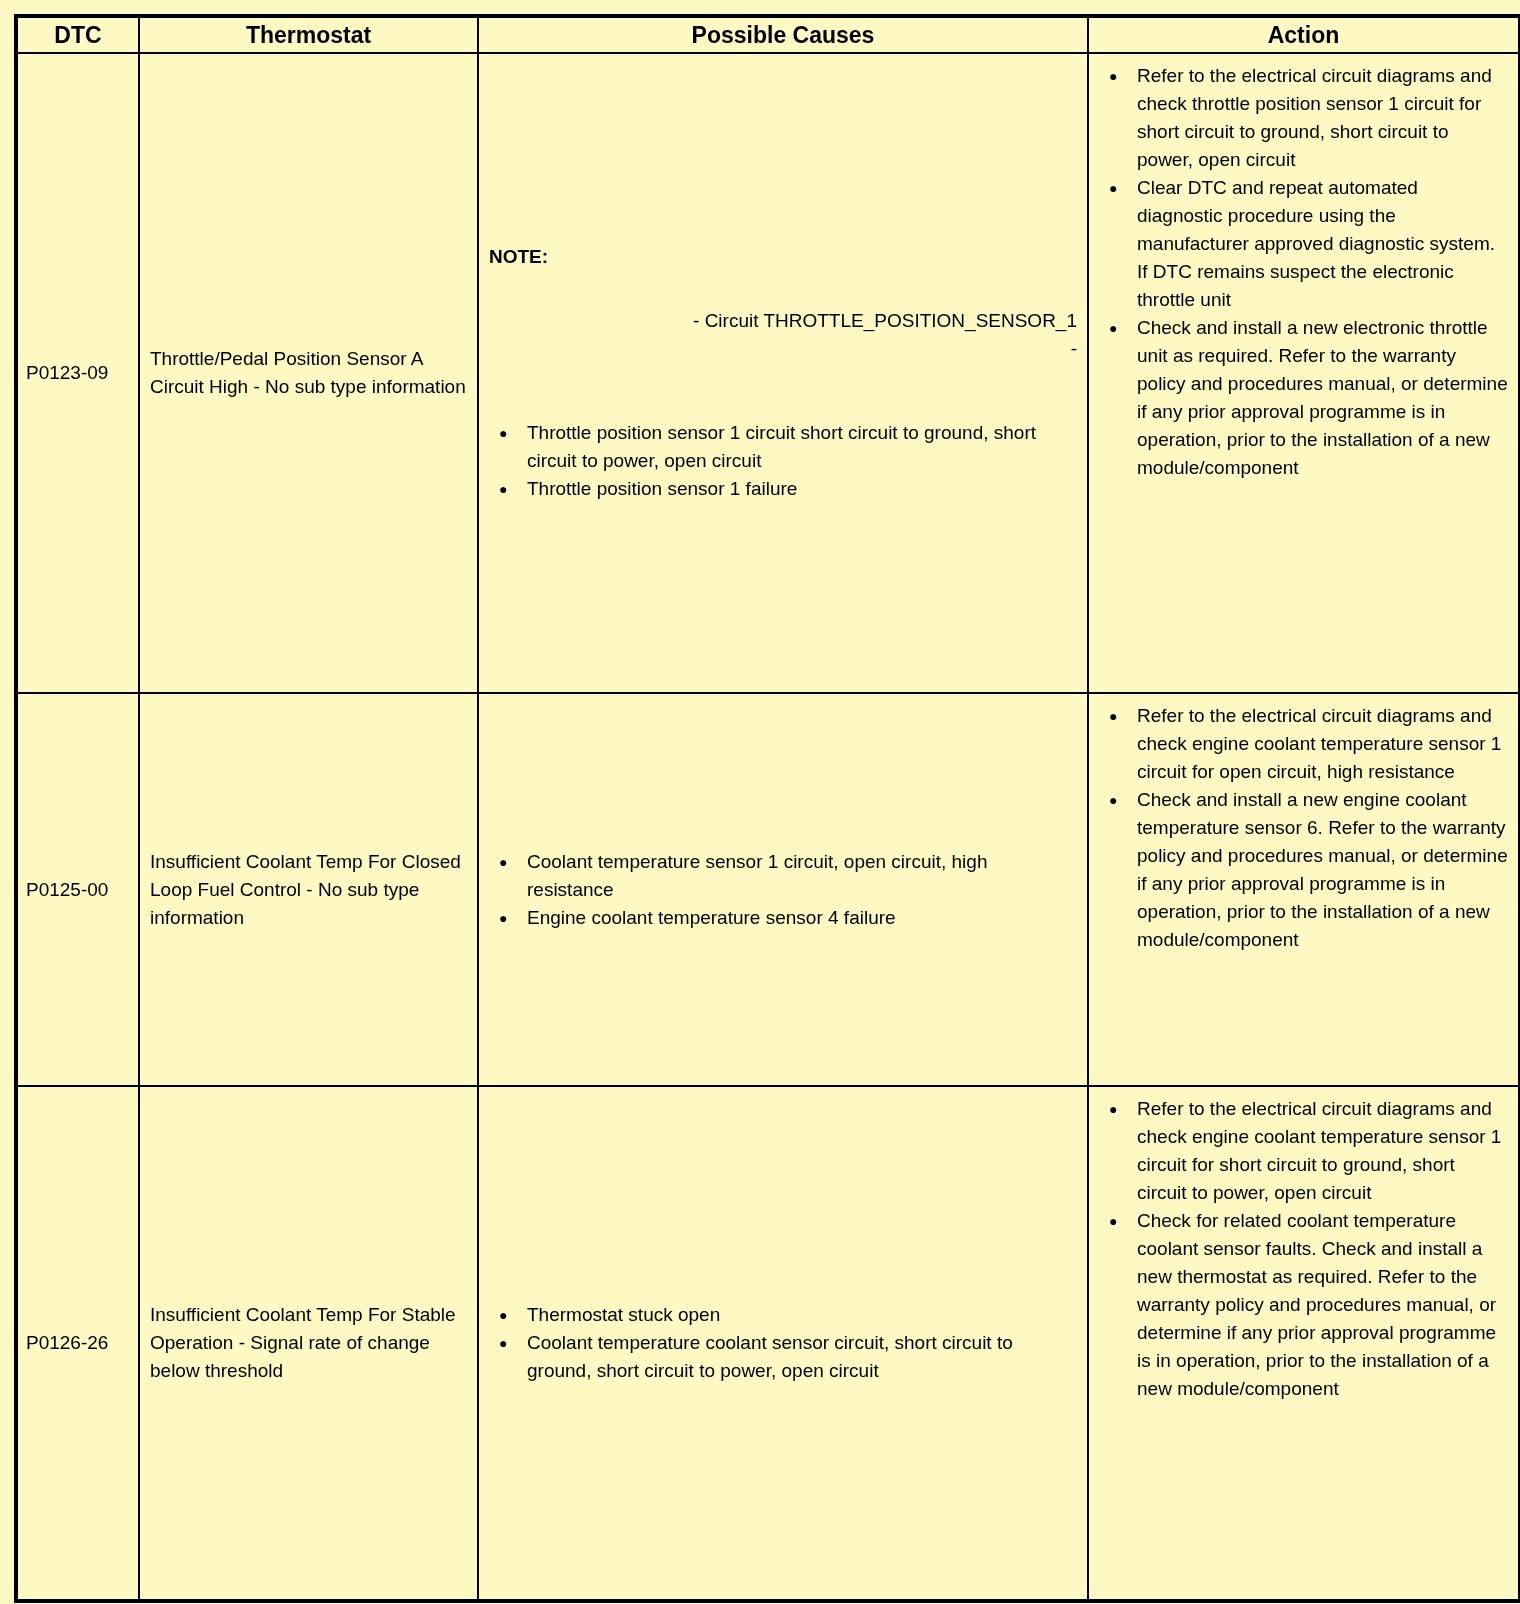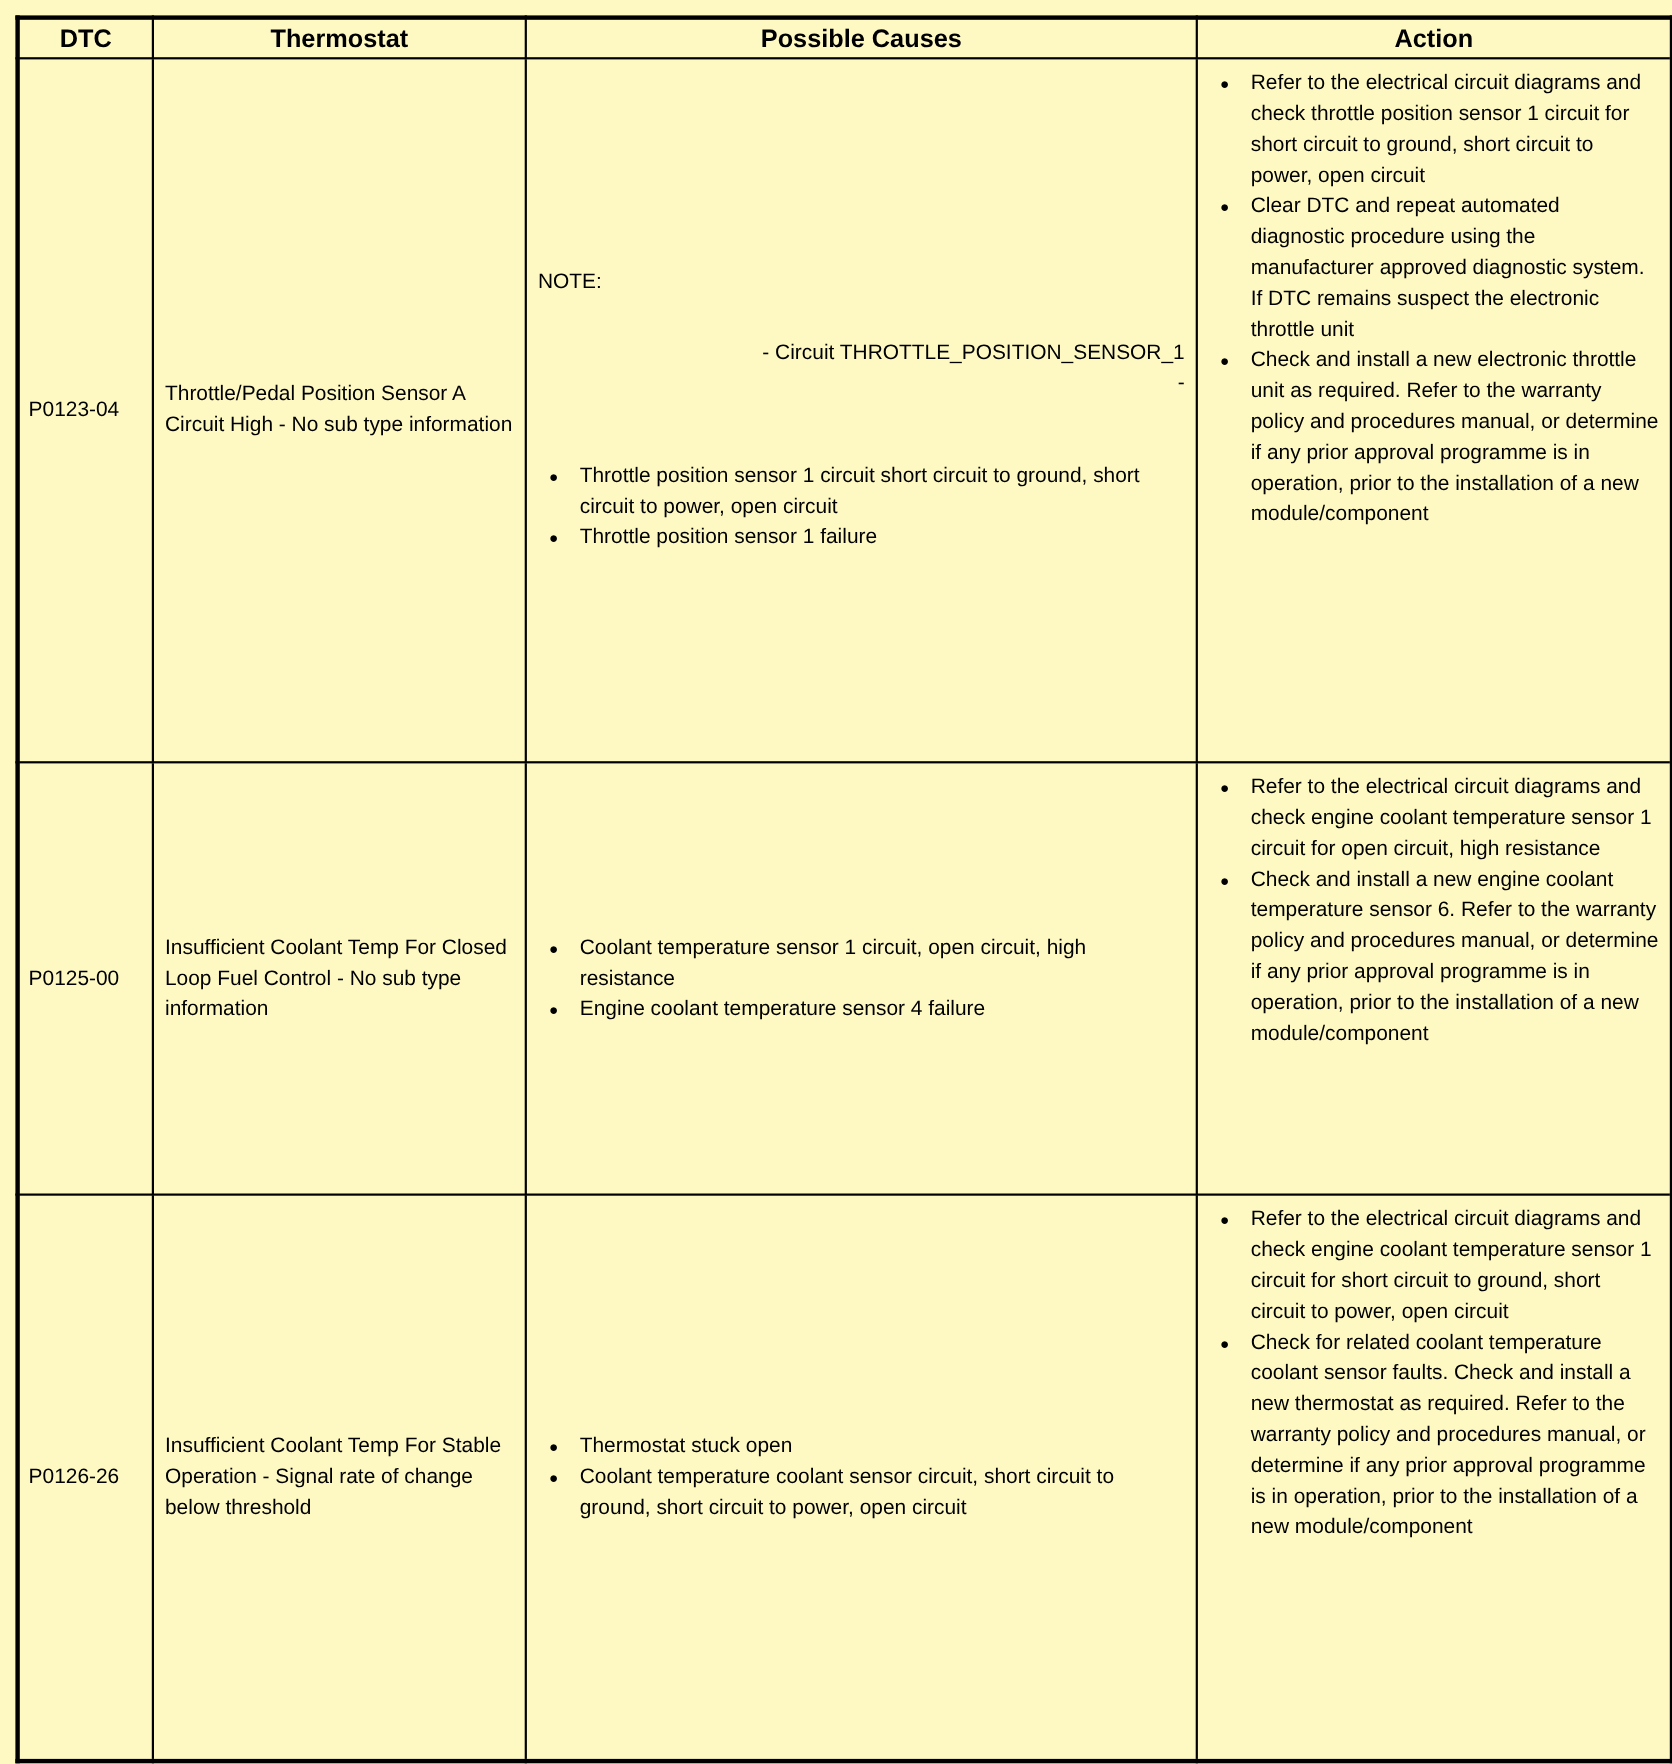--- a/index.html
+++ b/index.html
@@ -70,21 +70,21 @@
     position: absolute;
     left: -28px;
     top: 0;
     font-size: 14px;
     line-height: 28px;
   }
   .note-block {
     margin-bottom: 56px;
   }
   .note-label {
-    font-weight: normal;
+    font-weight: bold;
     margin-bottom: 36px;
   }
   .note-line {
     padding-left: 66px;
     text-align: right;
   }
 </style>
 </head>
 <body>
 
@@ -101,21 +101,21 @@
         <th>DTC</th>
         <th>Thermostat</th>
         <th>Possible Causes</th>
         <th>Action</th>
       </tr>
     </thead>
     <tbody>
 
   <tr class="row-1">
     <td class="cell-dtc">
-      <span>P0123-04</span>
+      <span>P0123-09</span>
     </td>
     <td class="cell-desc">
       <span>Throttle/Pedal Position Sensor A Circuit High - No sub type information</span>
     </td>
     <td class="cell-causes">
       <div>
               <div class="note-block">
                 <div class="note-label">NOTE:</div>
                 <div class="note-line">- Circuit THROTTLE_POSITION_SENSOR_1</div>
                 <div class="note-line">-</div>

